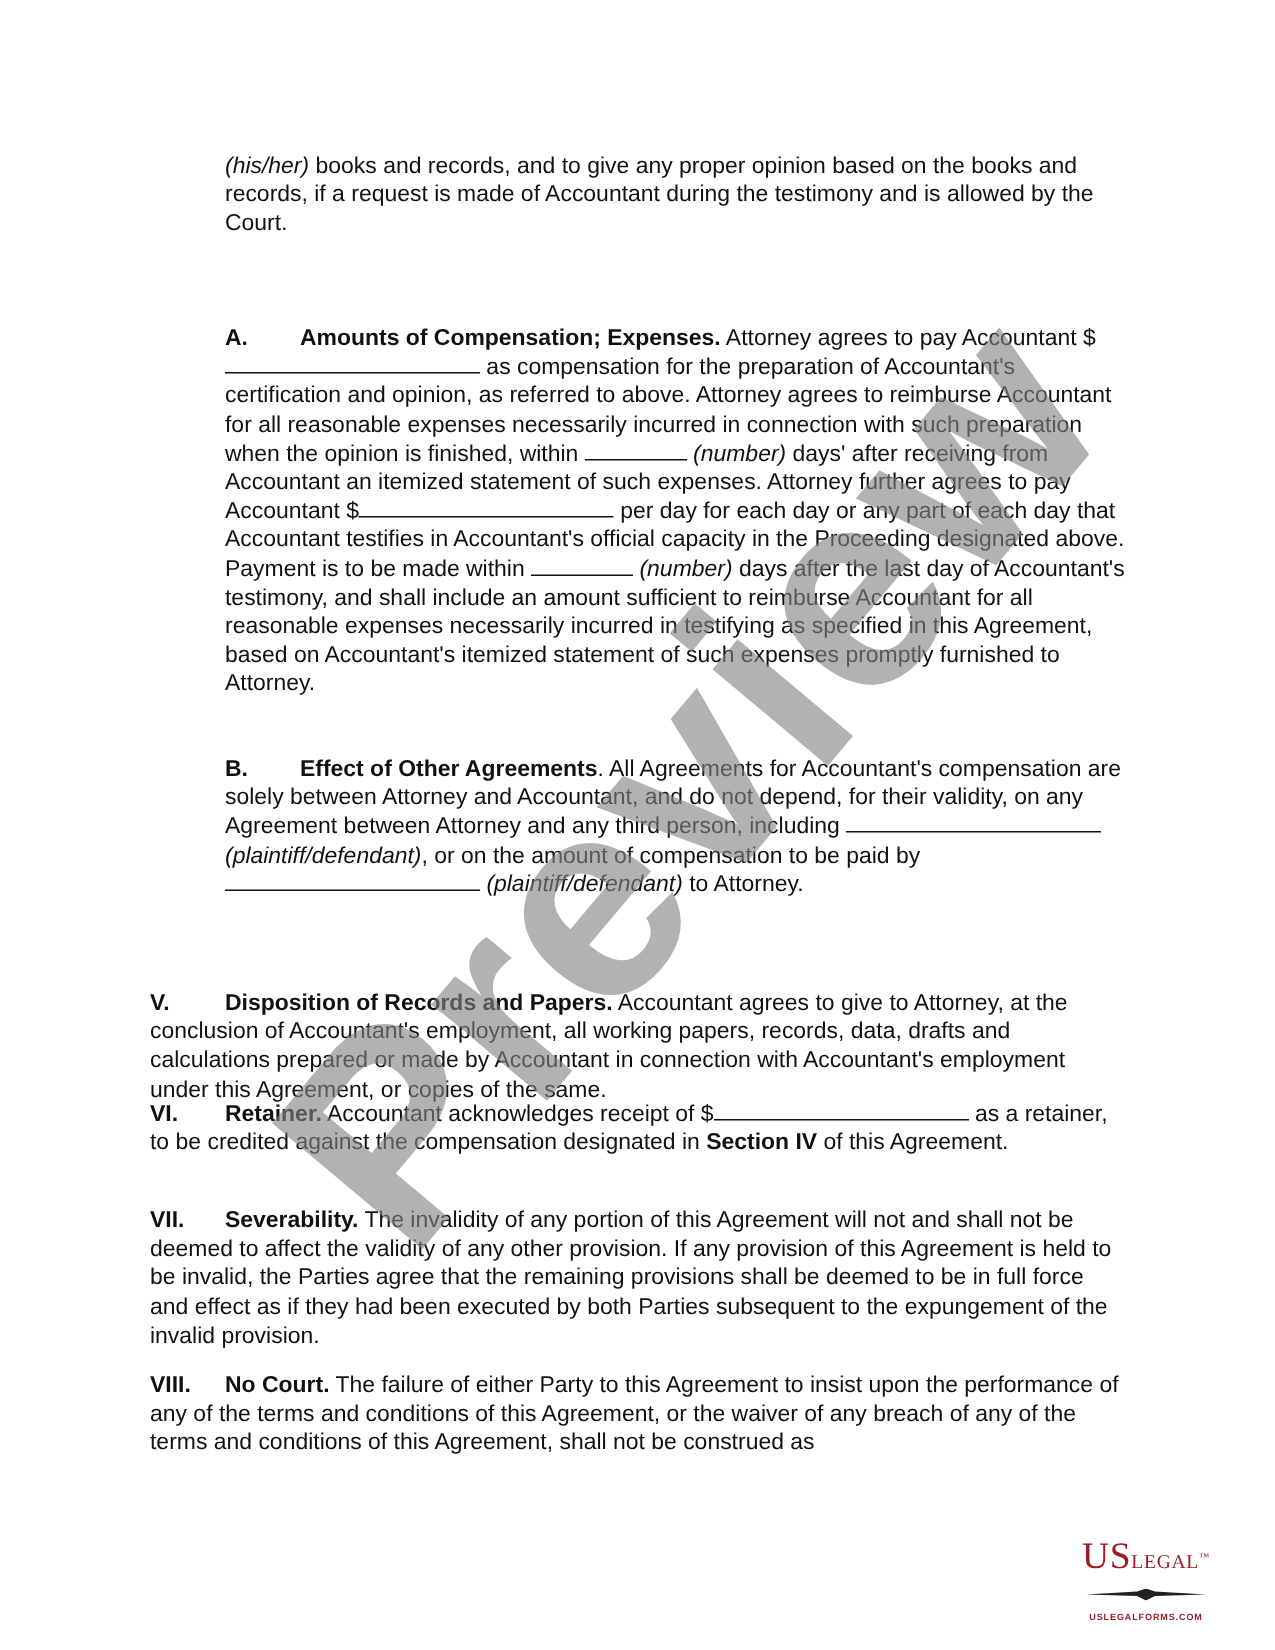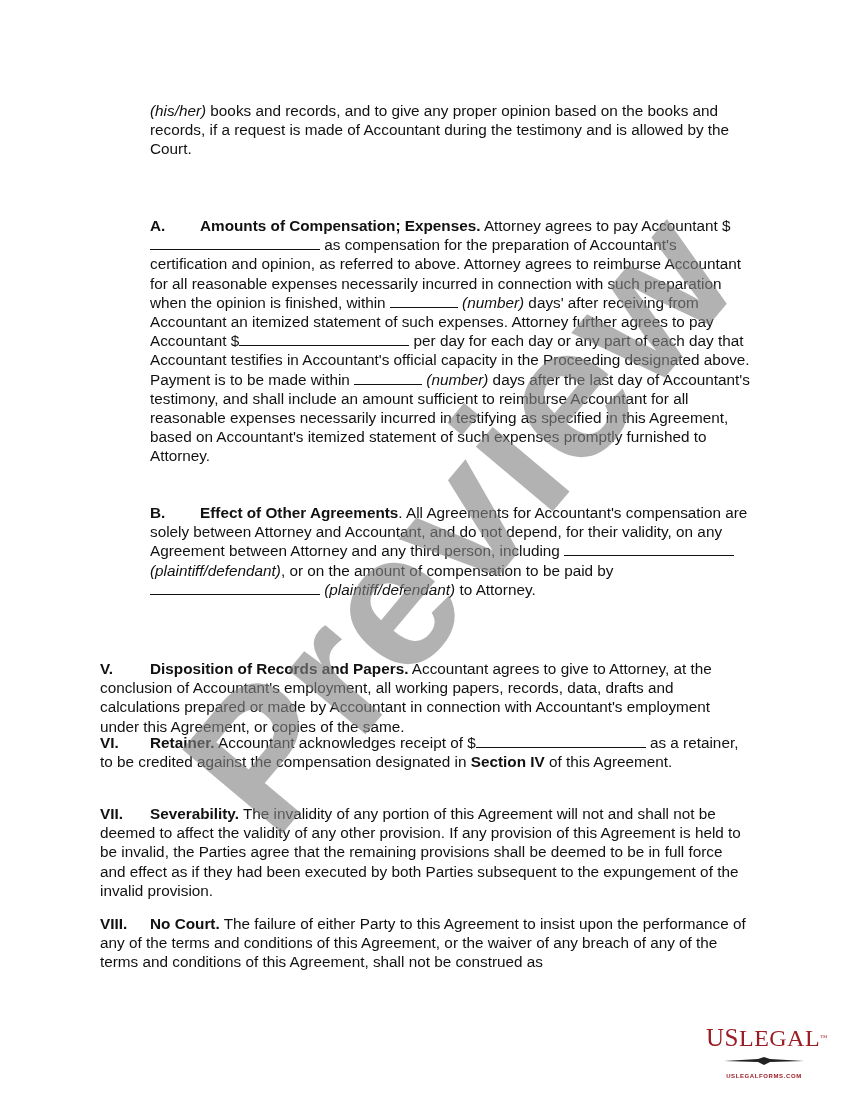--- a/index.html
+++ b/index.html
@@ -17,21 +17,21 @@
   .blank { display: inline-block; border-bottom: 1px solid #111; height: 13px; vertical-align: baseline; }
   .w170 { width: 170px; } .w68 { width: 68px; }
   .watermark {
     position: absolute; left: 95px; top: 430px; width: 720px; text-align: center;
     font-family: "Liberation Sans", sans-serif; font-weight: bold; font-size: 190px;
     color: rgba(130,130,130,0.62); transform: rotate(-50deg); transform-origin: center center;
     letter-spacing: 2px; pointer-events: none; line-height: 1;
   }
   .logo { position: absolute; left: 706px; top: 1025px; width: 116px; text-align: center; }
   .logo-word { font-family: "Liberation Serif", serif; color: #9b1c24; font-size: 25px; letter-spacing: 0.5px; line-height: 26px; }
-  .logo-word .sm { font-size: 24px; }
+  .logo-word .sm { font-size: 13px; }
   .logo-tm { font-size: 7px; vertical-align: top; color: #9b1c24; }
   .logo-url { font-size: 6px; color: #9b1c24; letter-spacing: 0.6px; margin-top: 4px; font-weight: bold; }
   .logo-eagle { height: 8px; }
 </style>
 </head>
 <body>
 
 <div class="page">
 
   <p class="p ind" style="top:101px;"><i>(his/her)</i><span> books and records, and to give any proper opinion based on the books and records, if a request is made of Accountant during the testimony and is allowed by the Court.</span></p>

